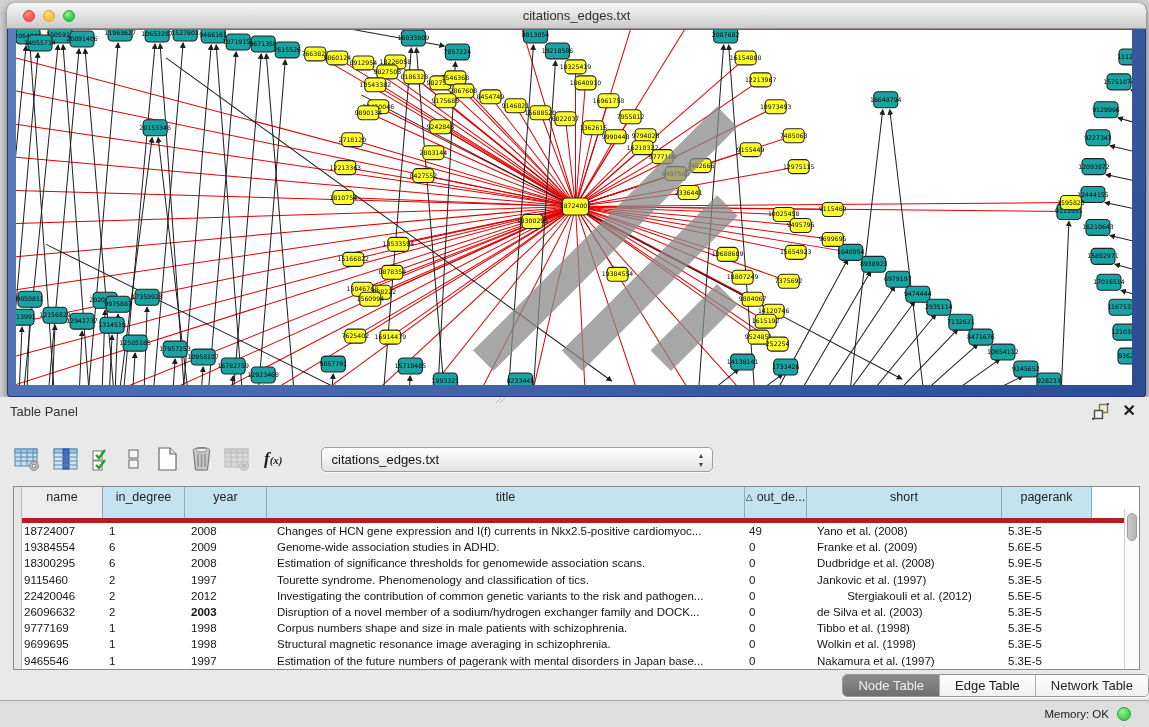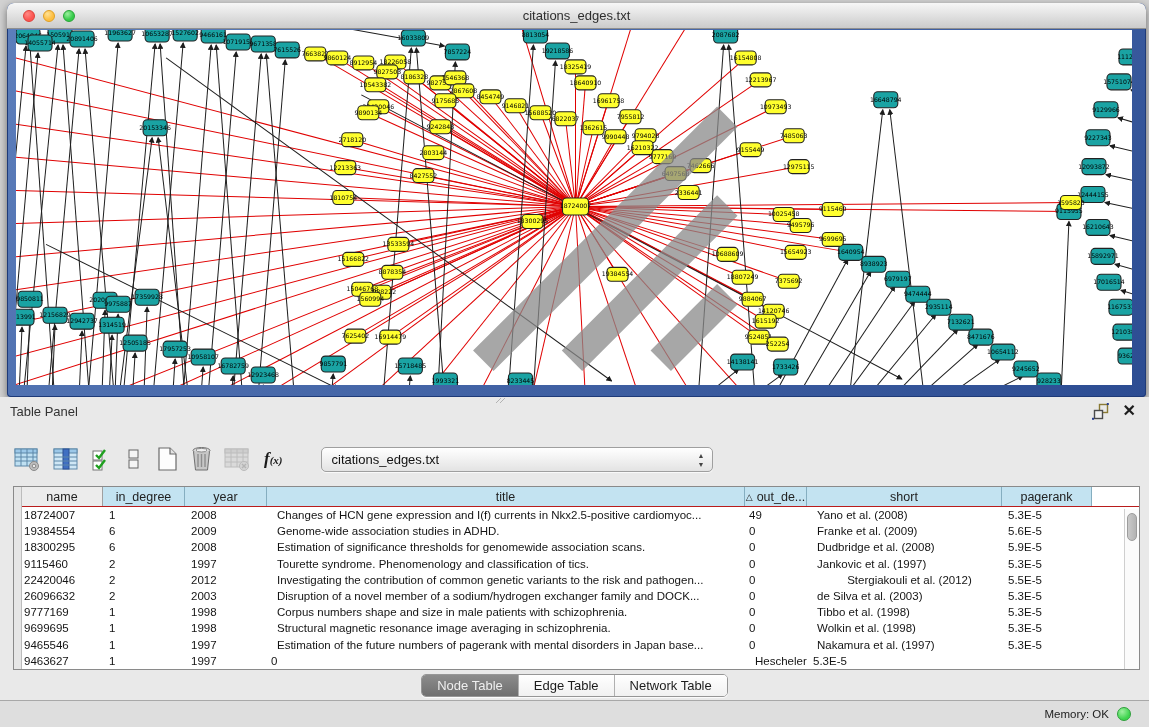--- a/index.html
+++ b/index.html
@@ -38,32 +38,32 @@
   .combo { margin-left:38px; width:392px; height:25px; border:1px solid #9f9f9f; border-radius:5px;
     background:linear-gradient(#ffffff,#e3e3e3); position:relative; display:flex; align-items:center;
     box-shadow:0 1px 1px rgba(255,255,255,.8); }
   .combo-text { font-size:13px; color:#111; padding-left:10px; }
   .combo-stepper { position:absolute; right:7px; top:3px; font-size:7px; line-height:9px; color:#444; text-align:center; }
 
   .table-wrap { position:absolute; left:13px; top:89px; width:1127px; height:184px; background:#fff;
     border:1px solid #8a8a8a; display:flex; }
   .gutter { width:8px; background:#e6e6e6; border-right:1px solid #bcbcbc; }
   .grid-area { flex:1; position:relative; overflow:hidden; }
-  .thead { display:grid; height:20px; border-bottom:1px solid #b91c1c; }
+  .thead { display:grid; height:36px; border-bottom:5px solid #b91c1c; }
   .th { font-size:12.5px; color:#222; text-align:center; line-height:21px; background:#c3e3f1;
     border-right:1px solid #85aec0; overflow:hidden; white-space:nowrap; }
   .th.gray { background:#ececec; border-right:1px solid #9f9f9f; }
   .th.filler { background:#fff; border-right:none; }
   .th .sort { font-size:9px; margin-right:4px; position:relative; top:-1px; }
   .row { display:grid; height:16.2px; background:#fff; }
   .td { font-size:11.5px; color:#141414; line-height:16.2px; white-space:nowrap; overflow:hidden; }
   .vscroll { position:absolute; right:0; top:22px; bottom:0; width:15px; background:#fbfbfb; border-left:1px solid #cfcfcf; }
   .vthumb { position:absolute; left:2px; top:4px; width:10px; height:28px; background:linear-gradient(90deg,#c9c9c9,#b3b3b3); border:1px solid #9c9c9c; border-radius:6px; }
 
-  .tabbar { position:absolute; left:0; right:0; top:277px; display:flex; justify-content:center; }
+  .tabbar { position:absolute; left:0; right:0; top:277px; display:flex; justify-content:flex-end; }
   .seg-wrap { display:flex; border:1px solid #969696; border-radius:5px; overflow:hidden; background:#fff; box-shadow:0 1px 1px rgba(255,255,255,.9); }
   .seg { height:21px; line-height:21px; padding:0 15px; font-size:13px; color:#1c1c1c; background:linear-gradient(#ffffff,#f1f1f1); border-right:1px solid #b0b0b0; }
   .seg:last-child { border-right:none; }
   .seg.active { background:linear-gradient(#8c8c8c,#6f6f6f); color:#efefef; }
 
   .statusbar { position:absolute; left:0; top:700px; width:1149px; height:27px; background:#dedede; border-top:1px solid #a8a8a8; }
   .mem { position:absolute; right:40px; top:7px; font-size:11.5px; color:#222; }
   .mem-dot { position:absolute; right:18px; top:6px; width:14px; height:14px; border-radius:50%;
     background:radial-gradient(circle at 35% 30%, #9ff0a0, #3ed44e 65%); border:1px solid #2b9f38; }
 </style>
@@ -904,21 +904,21 @@
               <div class="td" style="padding-left: 6px;">2012</div>
               <div class="td" style="padding-left: 10px;">Investigating the contribution of common genetic variants to the risk and pathogen...</div>
               <div class="td" style="padding-left: 4px;">0</div>
               <div class="td" style="padding-left: 10px; text-align: center;">Stergiakouli et al. (2012)</div>
               <div class="td" style="padding-left: 6px;">5.5E-5</div>
               <div class="td"></div>
             </div>
             <div class="row" style="grid-template-columns: 81px 82px 82px 478px 62px 195px 90px 1fr;">
               <div class="td" style="padding-left: 2px;">26096632</div>
               <div class="td" style="padding-left: 6px;">2</div>
-              <div class="td" style="padding-left: 6px;">2003</div>
+              <div class="td" style="padding-left: 6px; font-weight: bold;">2003</div>
               <div class="td" style="padding-left: 10px;">Disruption of a novel member of a sodium/hydrogen exchanger family and DOCK...</div>
               <div class="td" style="padding-left: 4px;">0</div>
               <div class="td" style="padding-left: 10px;">de Silva et al. (2003)</div>
               <div class="td" style="padding-left: 6px;">5.3E-5</div>
               <div class="td"></div>
             </div>
             <div class="row" style="grid-template-columns: 81px 82px 82px 478px 62px 195px 90px 1fr;">
               <div class="td" style="padding-left: 2px;">9777169</div>
               <div class="td" style="padding-left: 6px;">1</div>
               <div class="td" style="padding-left: 6px;">1998</div>

